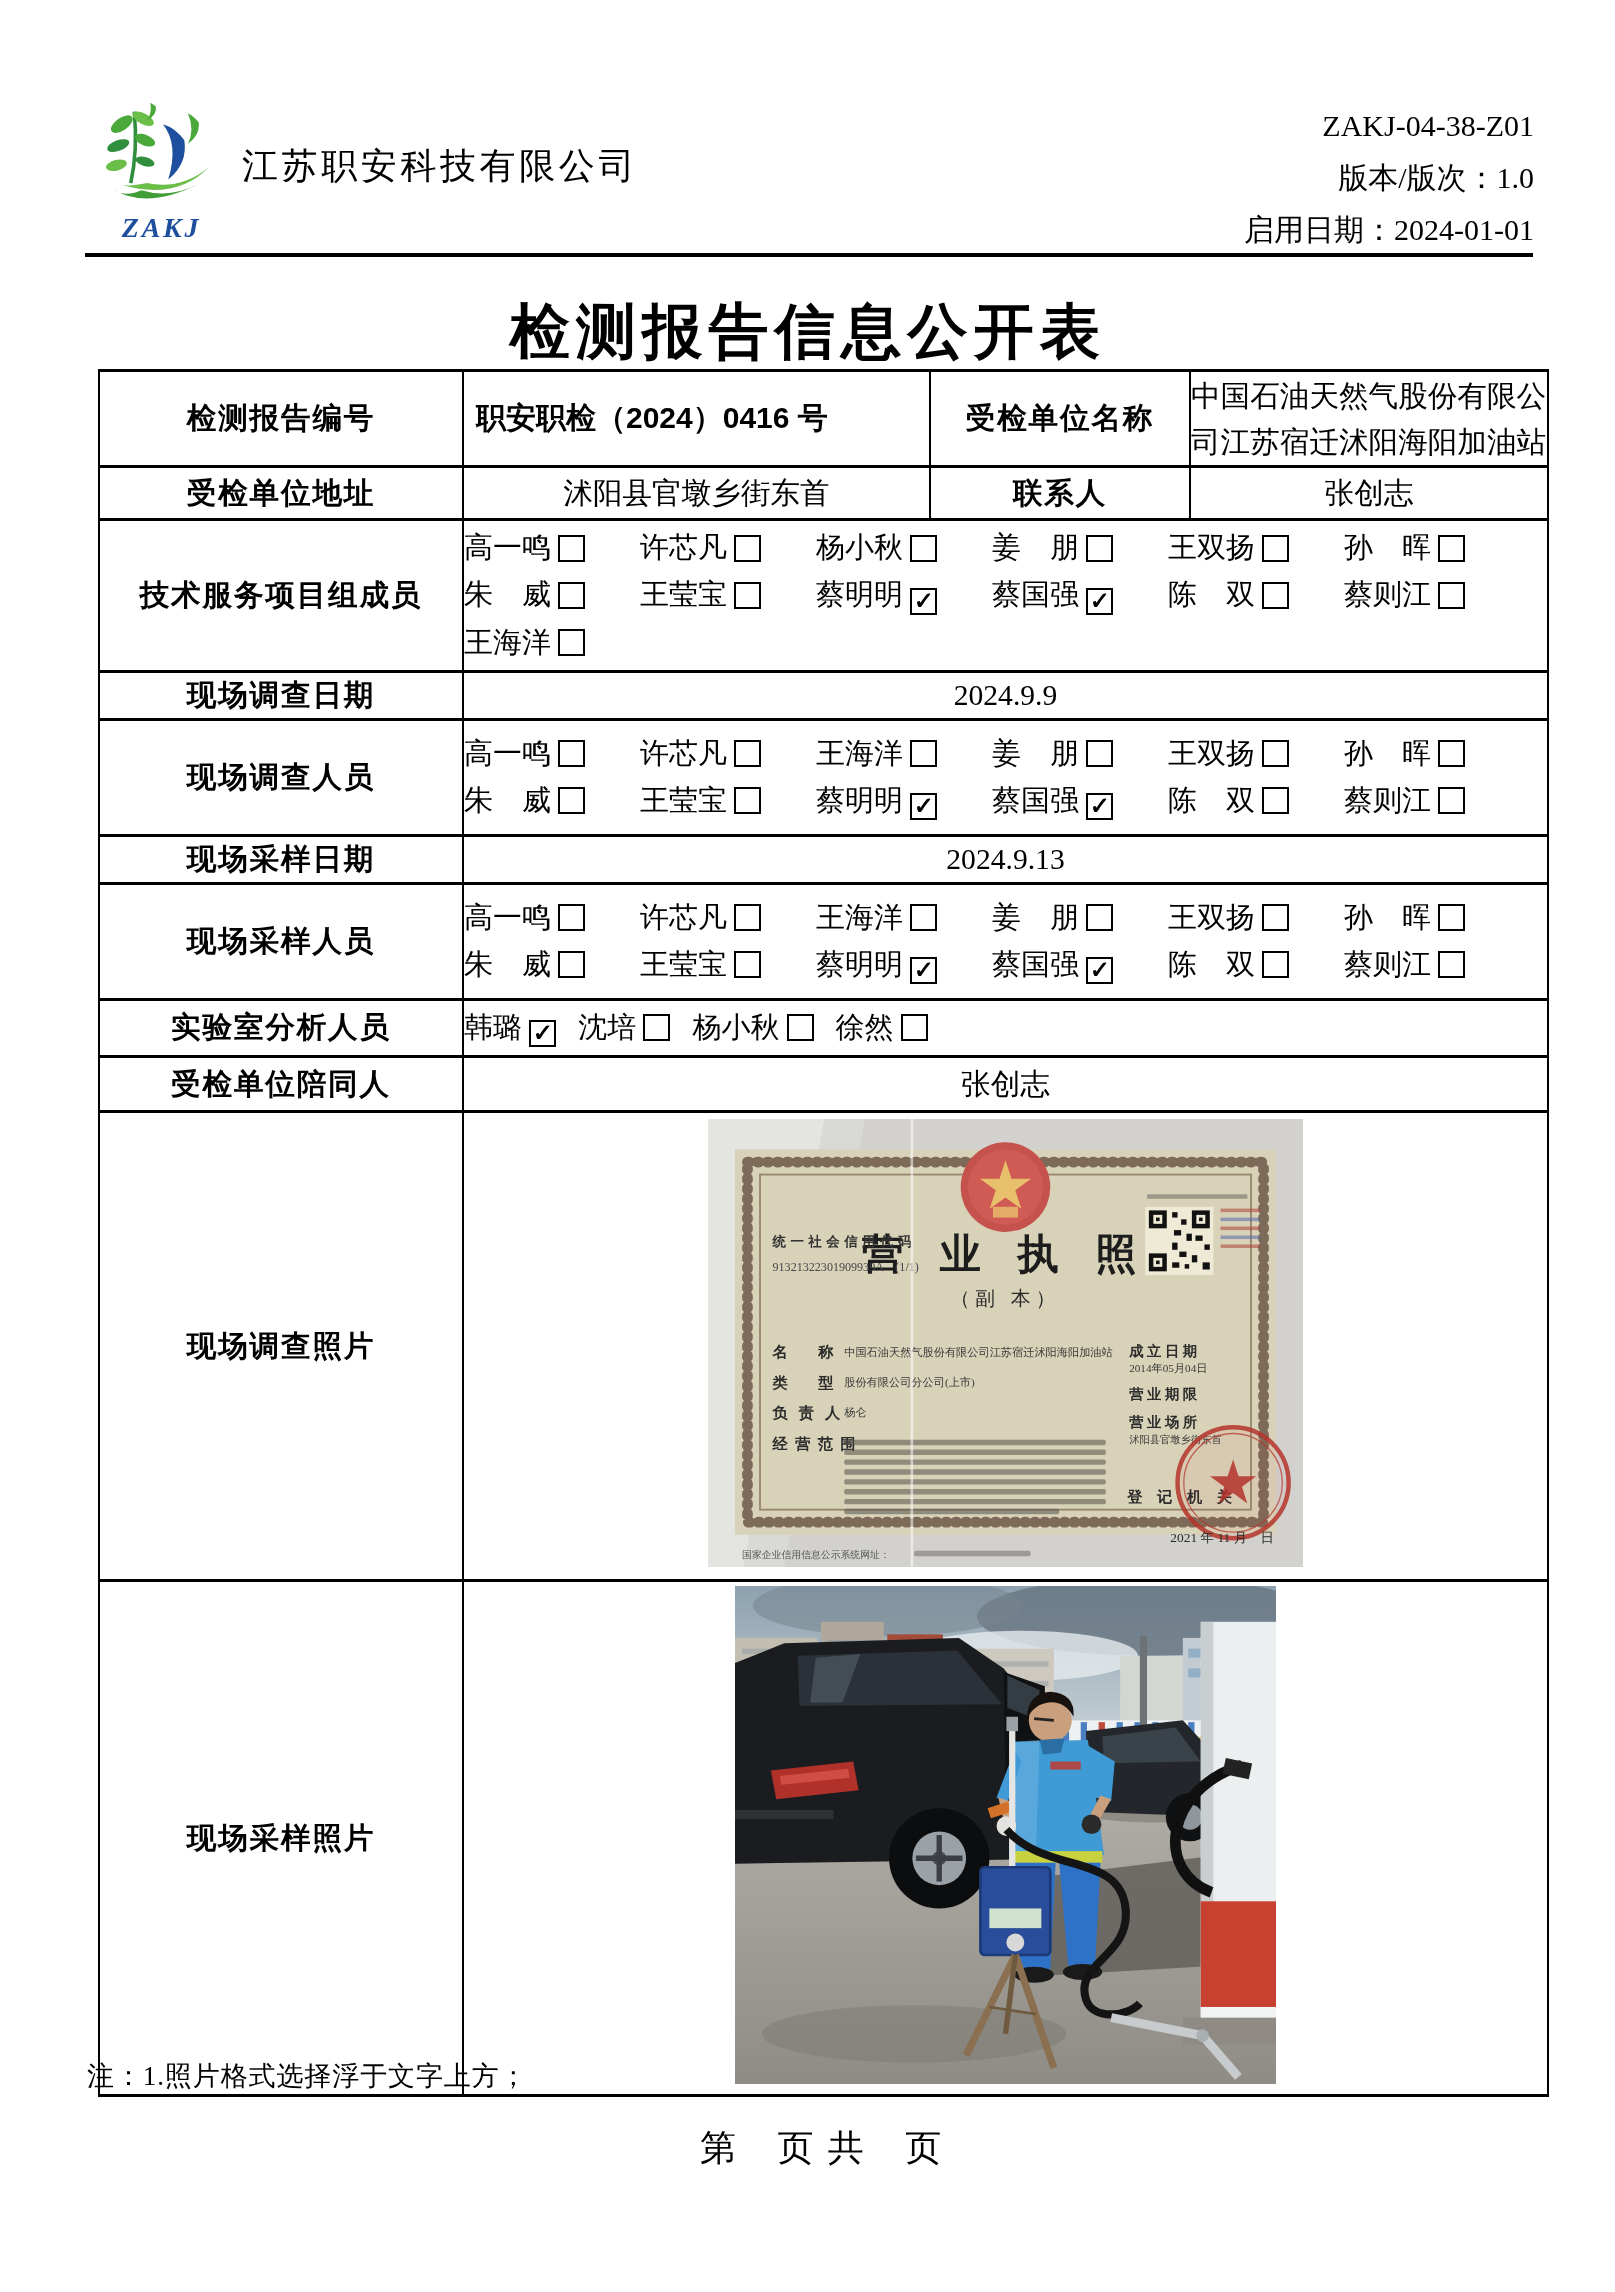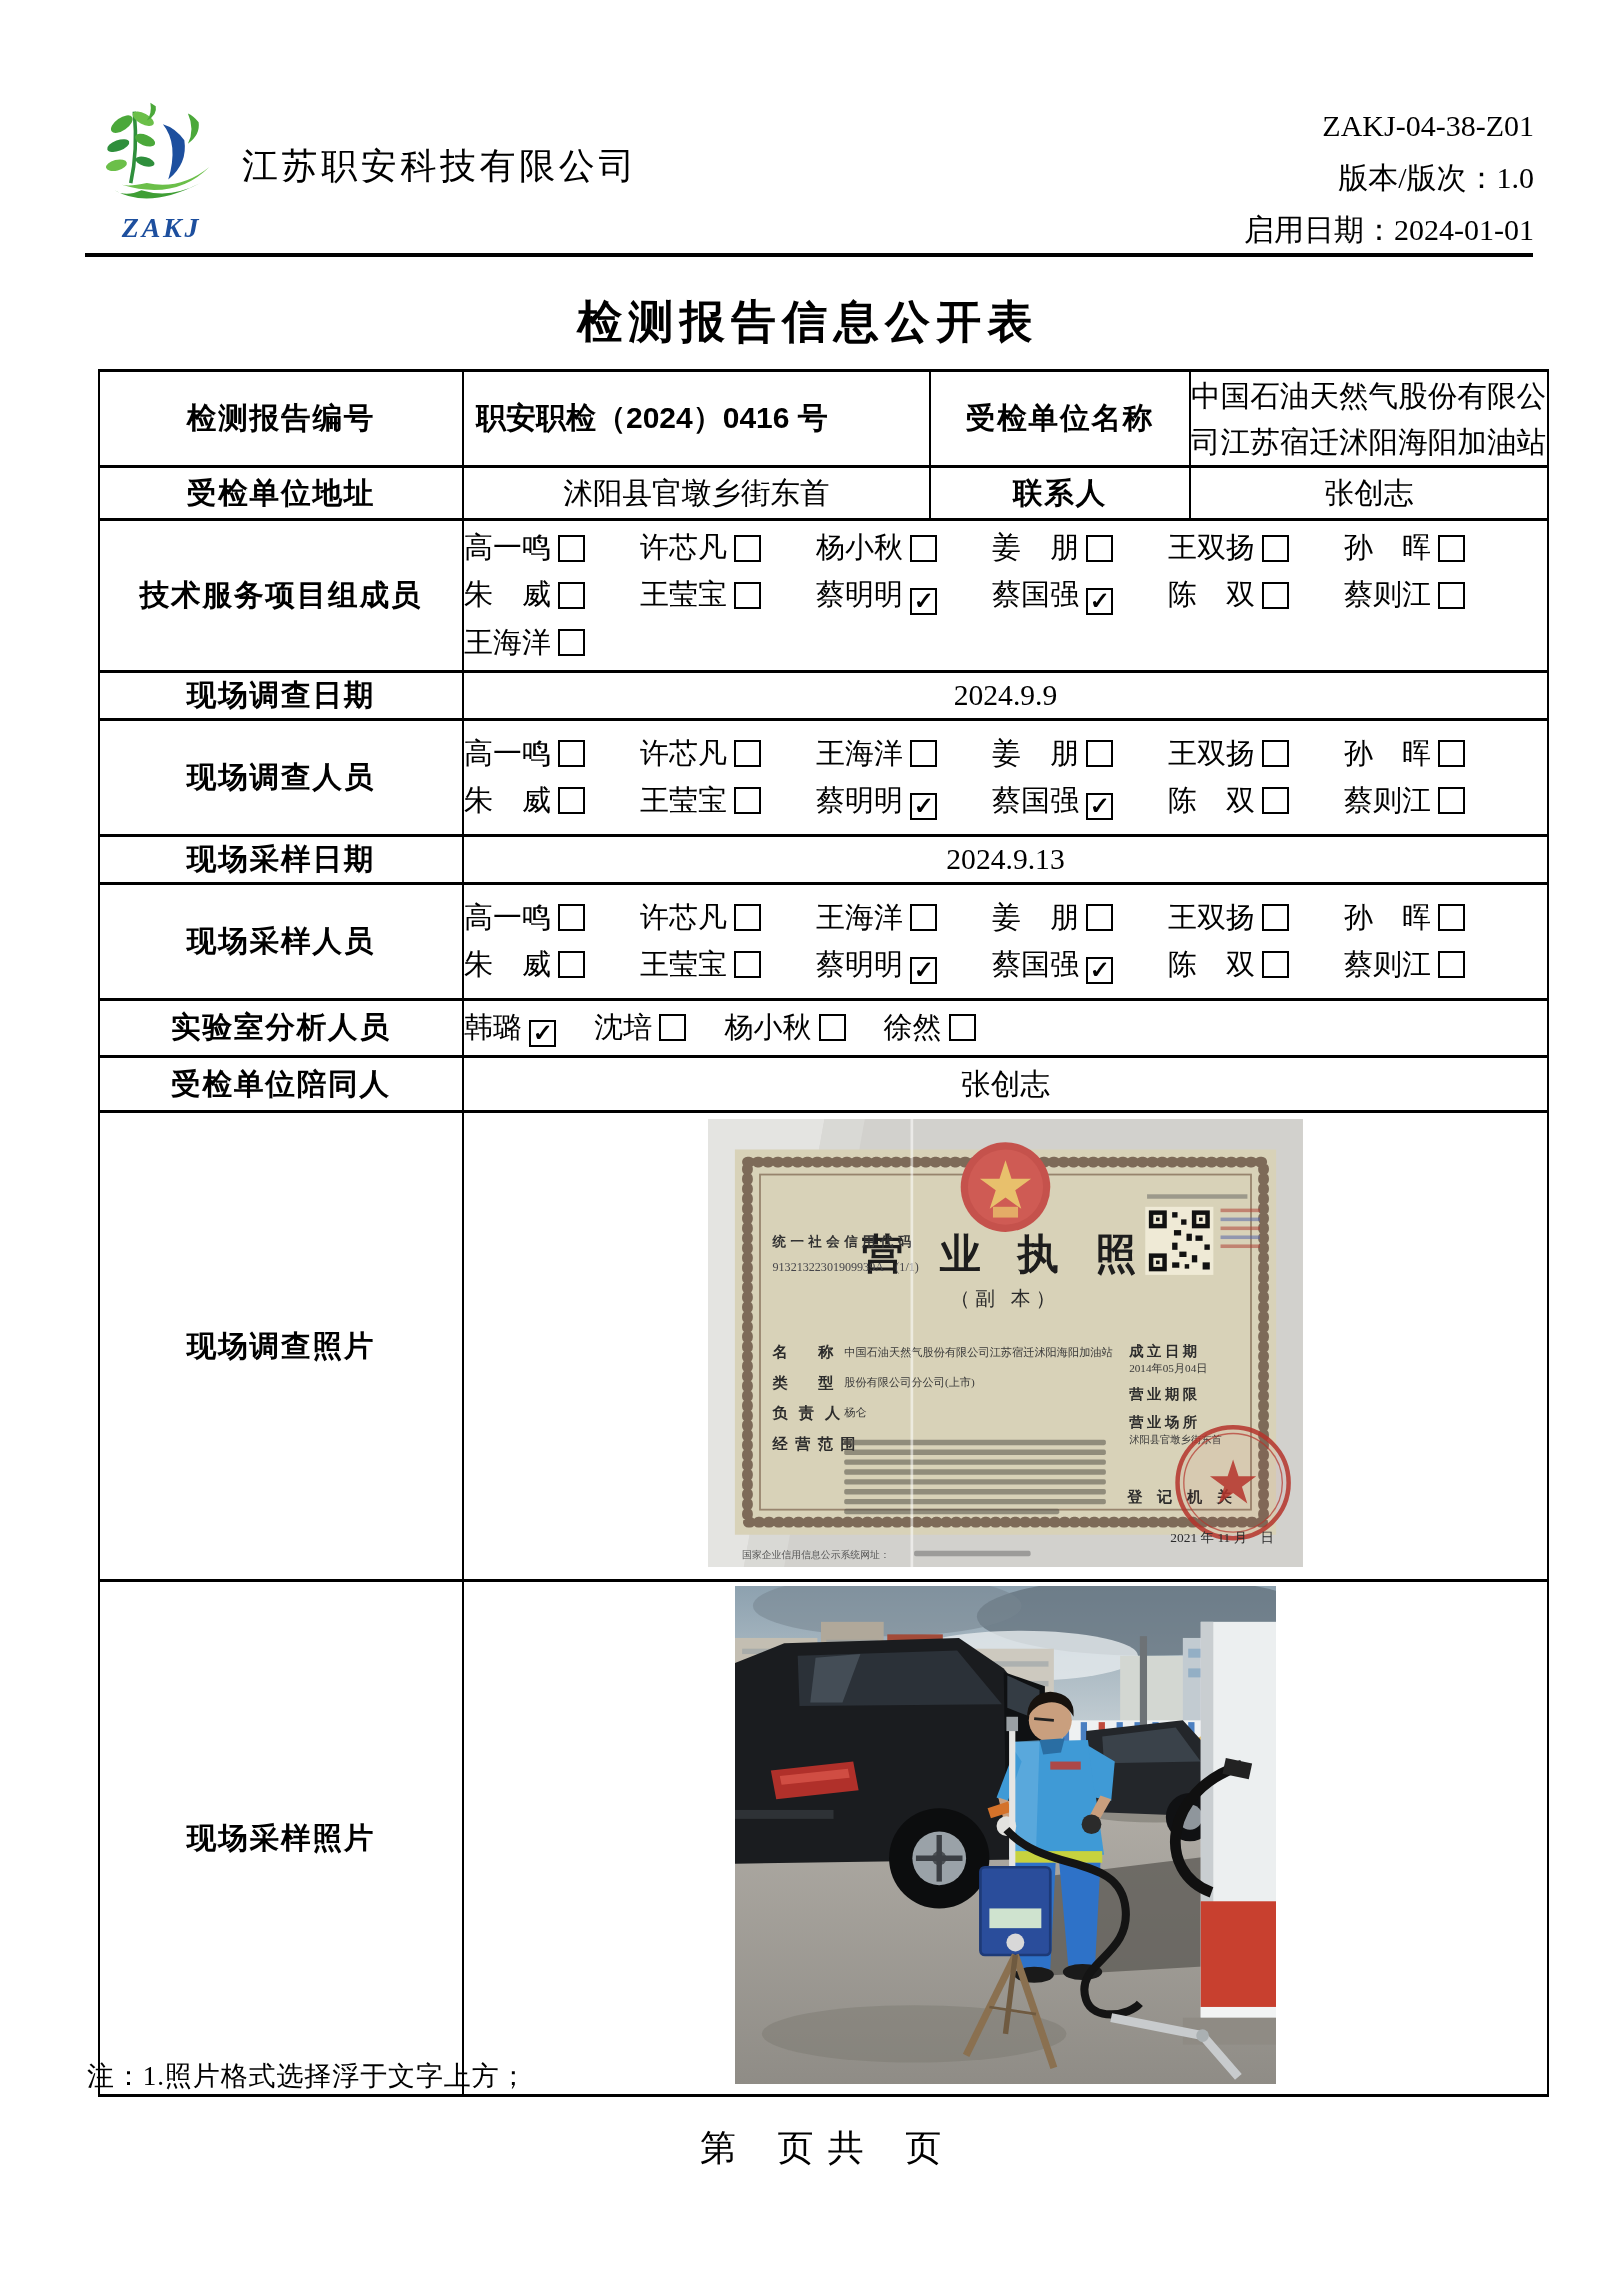--- a/index.html
+++ b/index.html
@@ -8,36 +8,36 @@
     font-family:"Liberation Serif", serif;position:relative;overflow:hidden;
   }
   
   .logo-wrap{position:absolute;left:90px;top:97px;width:143px;text-align:center;}
   .logo-zakj{color:#1d4f9e;font-style:italic;font-weight:bold;font-size:28px;letter-spacing:2.7px;margin-top:-3.6px;}
   .company-name{position:absolute;left:242px;top:142px;font-size:36px;letter-spacing:3.6px;}
   .header-right{position:absolute;right:82px;top:100px;text-align:right;font-size:30px;line-height:52px;}
   .header-rule{position:absolute;left:85px;width:1448px;top:253px;height:3.6px;background:#000;}
   
   .doc-title{position:absolute;top:292px;left:0;width:100%;text-align:center;
-    font-family:"Liberation Sans",sans-serif;font-weight:bold;font-size:45px;letter-spacing:6.3px;}
+    font-family:"Liberation Sans",sans-serif;font-weight:bold;font-size:60px;letter-spacing:6.3px;}
   
   table.form{position:absolute;top:369px;left:98px;width:1448px;border-collapse:collapse;table-layout:fixed;}
   table.form td{border:3.6px solid #000;border-left-width:2.7px;border-right-width:2.7px;
     padding:0;vertical-align:middle;font-size:29.6px;}
   td.lbl{font-family:"Liberation Sans",sans-serif;font-weight:bold;text-align:center;font-size:30px;letter-spacing:1.8px;}
   .r1 td{height:93px}.r2 td{height:50px}.r3 td{height:142px}.r4 td{height:45px}
   .r5 td{height:113px}.r6 td{height:45px}.r7 td{height:113px}.r8 td{height:54px}
   .r9 td{height:52px}.r10 td{height:466px}.r11 td{height:512px}
   td.val-left{padding-left:27px;text-align:left;}
   .report-no{font-family:"Liberation Sans",sans-serif;font-weight:bold;font-size:30px;margin-left:12px;}
   td.val-center{text-align:center;}
   td.org-name{font-size:27px;line-height:46px;padding:3.6px 9px;word-break:break-all;text-align:left;}
   td.members-cell{padding:7.2px 0 7.2px 27px;}
   .name-line{display:grid;grid-template-columns:176px 176px 176px 176px 176px 161px;align-items:center;margin:7.2px 0;}
-  .members-cell.compact .name-line{display:flex;gap:38px;}
+  .members-cell.compact .name-line{display:flex;gap:22px;}
   .name-item{white-space:nowrap;font-size:29px;}
   .cb{display:inline-block;box-sizing:border-box;width:27px;height:27px;border:2.7px solid #000;margin-left:7.2px;
       vertical-align:-4.5px;text-align:center;line-height:21.5px;font-size:24px;font-weight:bold;
       font-family:"Liberation Sans",sans-serif;}
   td.photo-cell{text-align:center;vertical-align:middle;}
   
   .note{position:absolute;left:87px;top:2058px;font-size:27px;letter-spacing:0.9px;}
   .page-foot{position:absolute;top:2124px;left:14px;width:100%;text-align:center;font-size:36px;letter-spacing:2.7px;}
 </style>
 </head>

